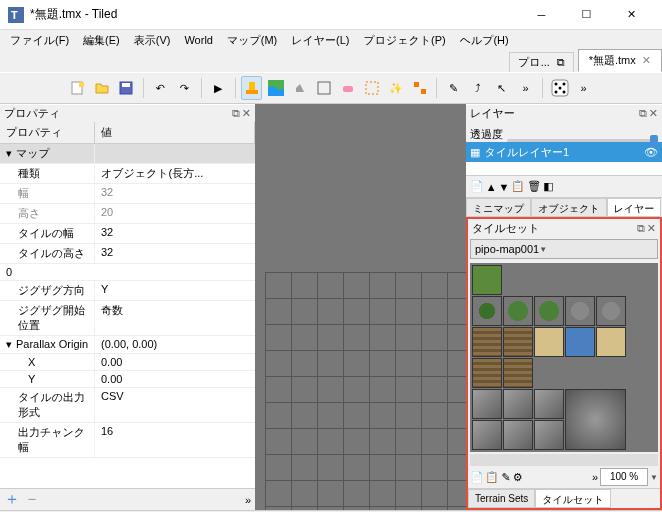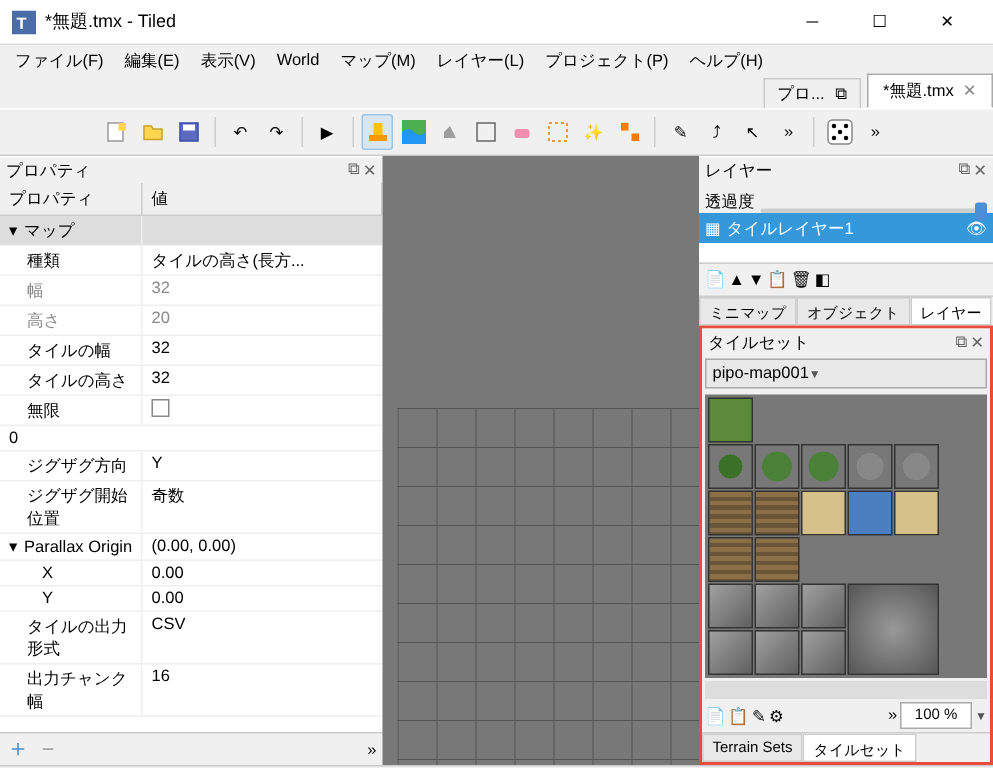--- a/index.html
+++ b/index.html
@@ -204,41 +204,37 @@
       <div class="prop-header-row">
         <div class="prop-header-cell">プロパティ</div>
         <div class="prop-header-cell">値</div>
       </div>
       <div class="prop-row section">
           <div class="prop-cell-label"><span class="prop-expand">▾</span><span>マップ</span></div>
           <div class="prop-cell-value"></div>
         </div>
       <div class="prop-row">
           <div class="prop-cell-label">種類</div>
-          <div class="prop-cell-value">タイルの高さ(長方...</div>
+          <div class="prop-cell-value">オブジェクト(長方...</div>
         </div>
       <div class="prop-row readonly">
           <div class="prop-cell-label">幅</div>
           <div class="prop-cell-value">32</div>
         </div>
       <div class="prop-row readonly">
           <div class="prop-cell-label">高さ</div>
           <div class="prop-cell-value">20</div>
         </div>
       <div class="prop-row">
           <div class="prop-cell-label">タイルの幅</div>
           <div class="prop-cell-value">32</div>
         </div>
       <div class="prop-row">
           <div class="prop-cell-label">タイルの高さ</div>
           <div class="prop-cell-value">32</div>
-        </div>
-      <div class="prop-row">
-          <div class="prop-cell-label">無限</div>
-          <div class="prop-cell-value"><span class="checkbox"></span></div>
         </div>
       <div class="prop-row">
           <div class="prop-cell-value">0</div>
         </div>
       <div class="prop-row">
           <div class="prop-cell-label">ジグザグ方向</div>
           <div class="prop-cell-value">Y</div>
         </div>
       <div class="prop-row">
           <div class="prop-cell-label">ジグザグ開始位置</div>

